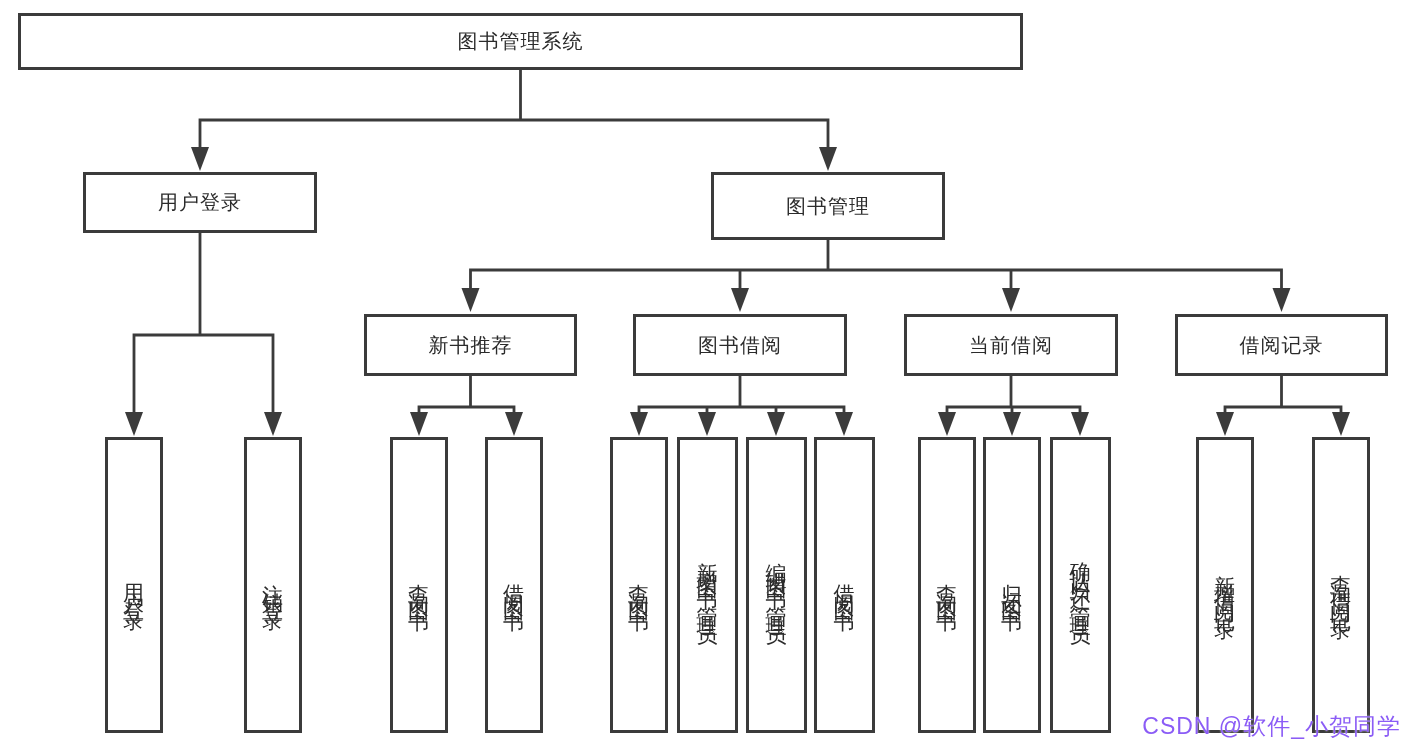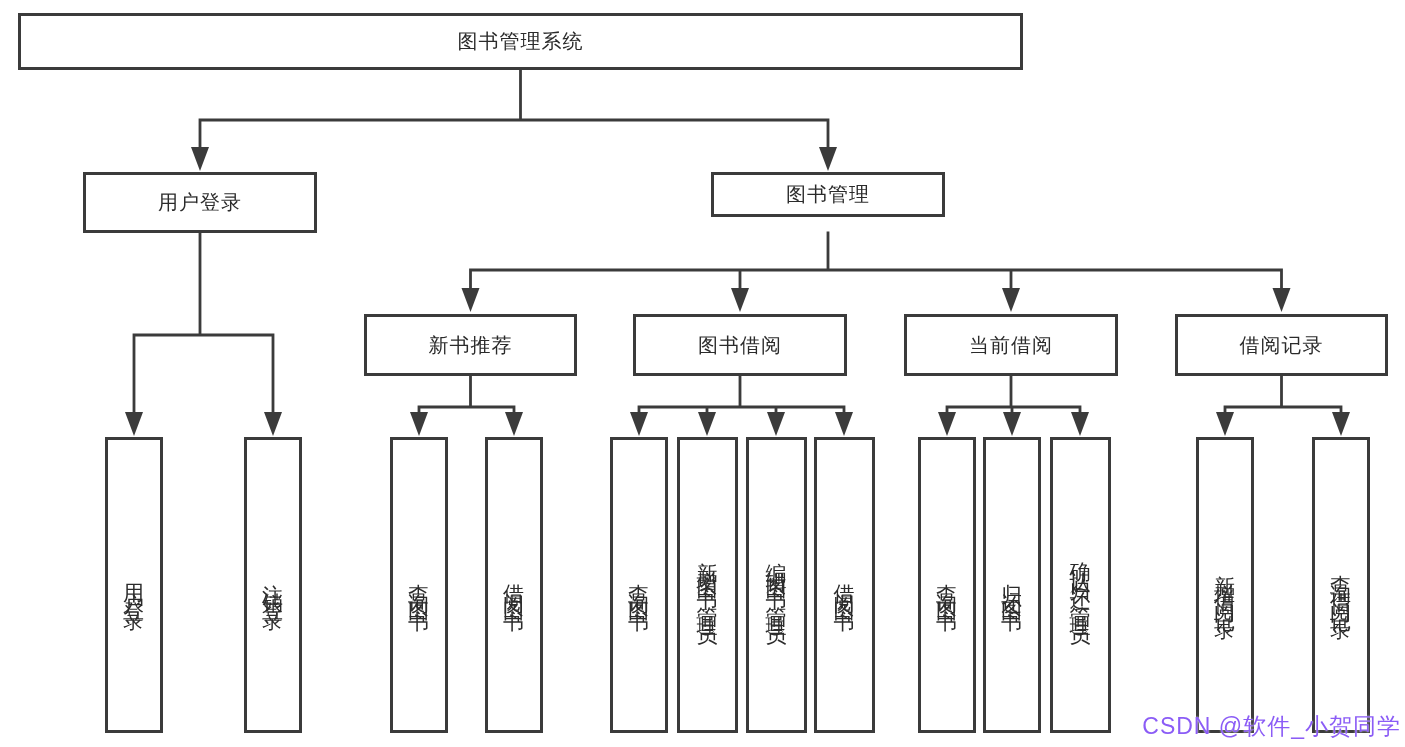--- a/index.html
+++ b/index.html
@@ -43,21 +43,21 @@
     writing-mode: vertical-rl;
     text-orientation: mixed;
     font-size: 21px;
     letter-spacing: 9px;
     line-height: 1;
     color: #2b2b2b;
   }
   
   .root-box        { left: 18px;   top: 13px;  width: 1005px; height: 57px; }
   .l2-user-login   { left: 83px;   top: 172px; width: 234px;  height: 61px; }
-  .l2-book-mgmt    { left: 711px;  top: 172px; width: 234px;  height: 45px; }
+  .l2-book-mgmt    { left: 711px;  top: 172px; width: 234px;  height: 68px; }
   .l3-new-books    { left: 364px;  top: 314px; width: 213px;  height: 62px; align-items: center; }
   .l3-book-borrow  { left: 633px;  top: 314px; width: 214px;  height: 62px; }
   .l3-current      { left: 904px;  top: 314px; width: 214px;  height: 62px; }
   .l3-records      { left: 1175px; top: 314px; width: 213px;  height: 62px; }
   .leaf            { top: 437px; height: 296px; }
   .leaf-a { left: 105px;  width: 58px; }
   .leaf-b { left: 244px;  width: 58px; }
   .leaf-c { left: 390px;  width: 58px; }
   .leaf-d { left: 485px;  width: 58px; }
   .leaf-e { left: 610px;  width: 58px; }

